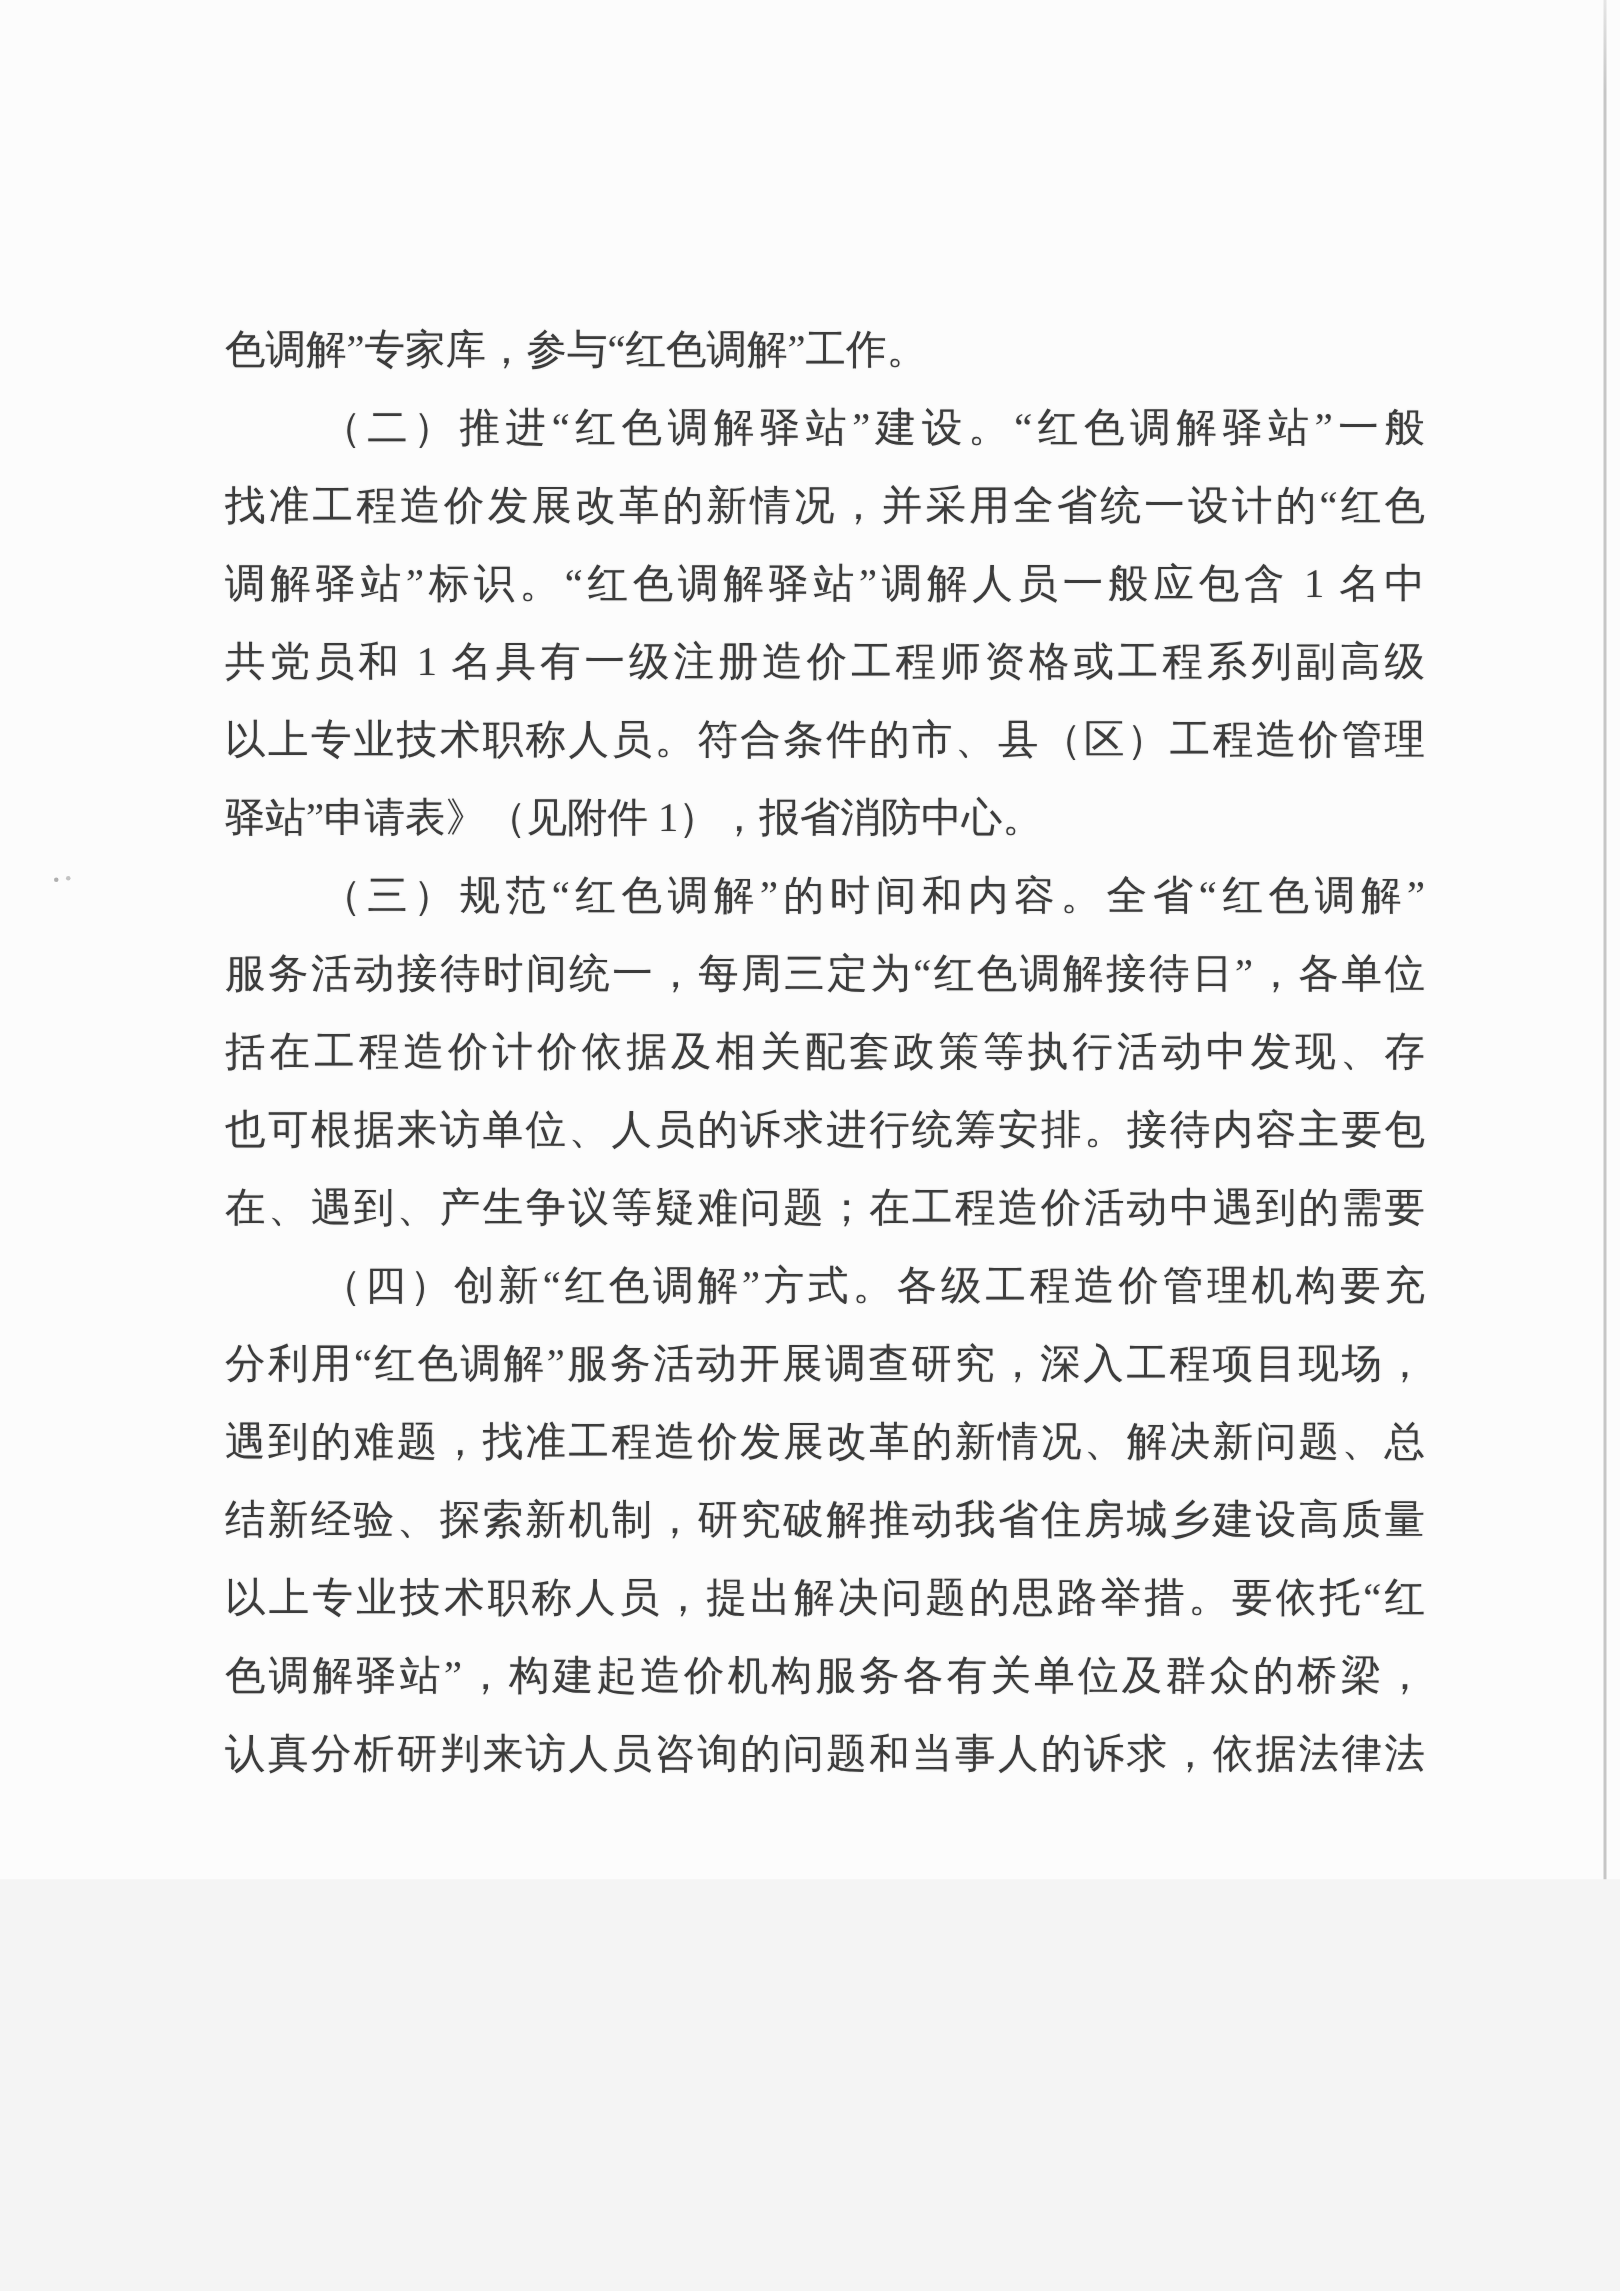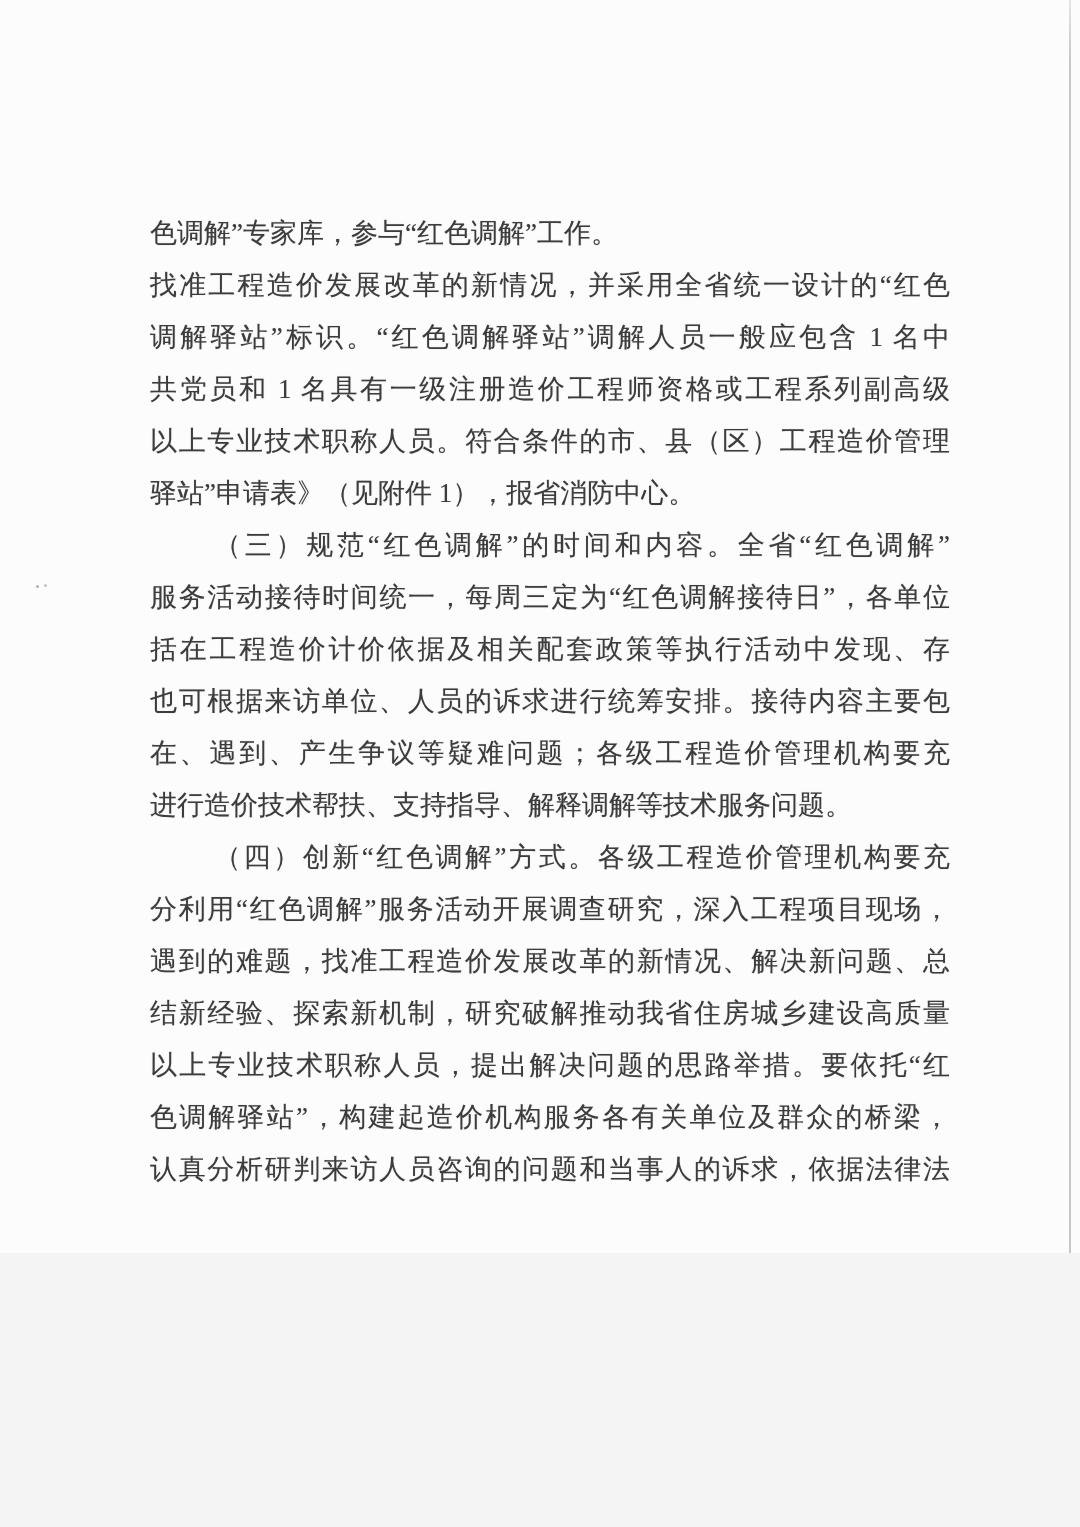--- a/index.html
+++ b/index.html
@@ -67,31 +67,31 @@
     opacity: 0.8;
   }
 </style>
 </head>
 <body>
 
 <div class="page">
 
   <div class="text-block">
     <div class="line last">色调解”专家库，参与“红色调解”工作。</div>
+    <div class="line indent">（二）推进“红色调解驿站”建设。“红色调解驿站”一般</div>
     <div class="line">找准工程造价发展改革的新情况，并采用全省统一设计的“红色</div>
     <div class="line">调解驿站”标识。“红色调解驿站”调解人员一般应包含 1 名中</div>
     <div class="line">共党员和 1 名具有一级注册造价工程师资格或工程系列副高级</div>
     <div class="line">以上专业技术职称人员。符合条件的市、县（区）工程造价管理</div>
     <div class="line last">驿站”申请表》（见附件 1），报省消防中心。</div>
     <div class="line indent">（三）规范“红色调解”的时间和内容。全省“红色调解”</div>
     <div class="line">服务活动接待时间统一，每周三定为“红色调解接待日”，各单位</div>
     <div class="line">括在工程造价计价依据及相关配套政策等执行活动中发现、存</div>
     <div class="line">也可根据来访单位、人员的诉求进行统筹安排。接待内容主要包</div>
-    <div class="line">在、遇到、产生争议等疑难问题；各级工程造价管理机构要充</div>
-    <div class="line last">进行造价技术帮扶、支持指导、解释调解等技术服务问题。</div>
+    <div class="line">在、遇到、产生争议等疑难问题；在工程造价活动中遇到的需要</div>
     <div class="line indent">（四）创新“红色调解”方式。各级工程造价管理机构要充</div>
     <div class="line">分利用“红色调解”服务活动开展调查研究，深入工程项目现场，</div>
     <div class="line">遇到的难题，找准工程造价发展改革的新情况、解决新问题、总</div>
     <div class="line">结新经验、探索新机制，研究破解推动我省住房城乡建设高质量</div>
     <div class="line">以上专业技术职称人员，提出解决问题的思路举措。要依托“红</div>
     <div class="line">色调解驿站”，构建起造价机构服务各有关单位及群众的桥梁，</div>
     <div class="line">认真分析研判来访人员咨询的问题和当事人的诉求，依据法律法</div>
   </div>
 
   <div class="page-number">- 3 -</div>

